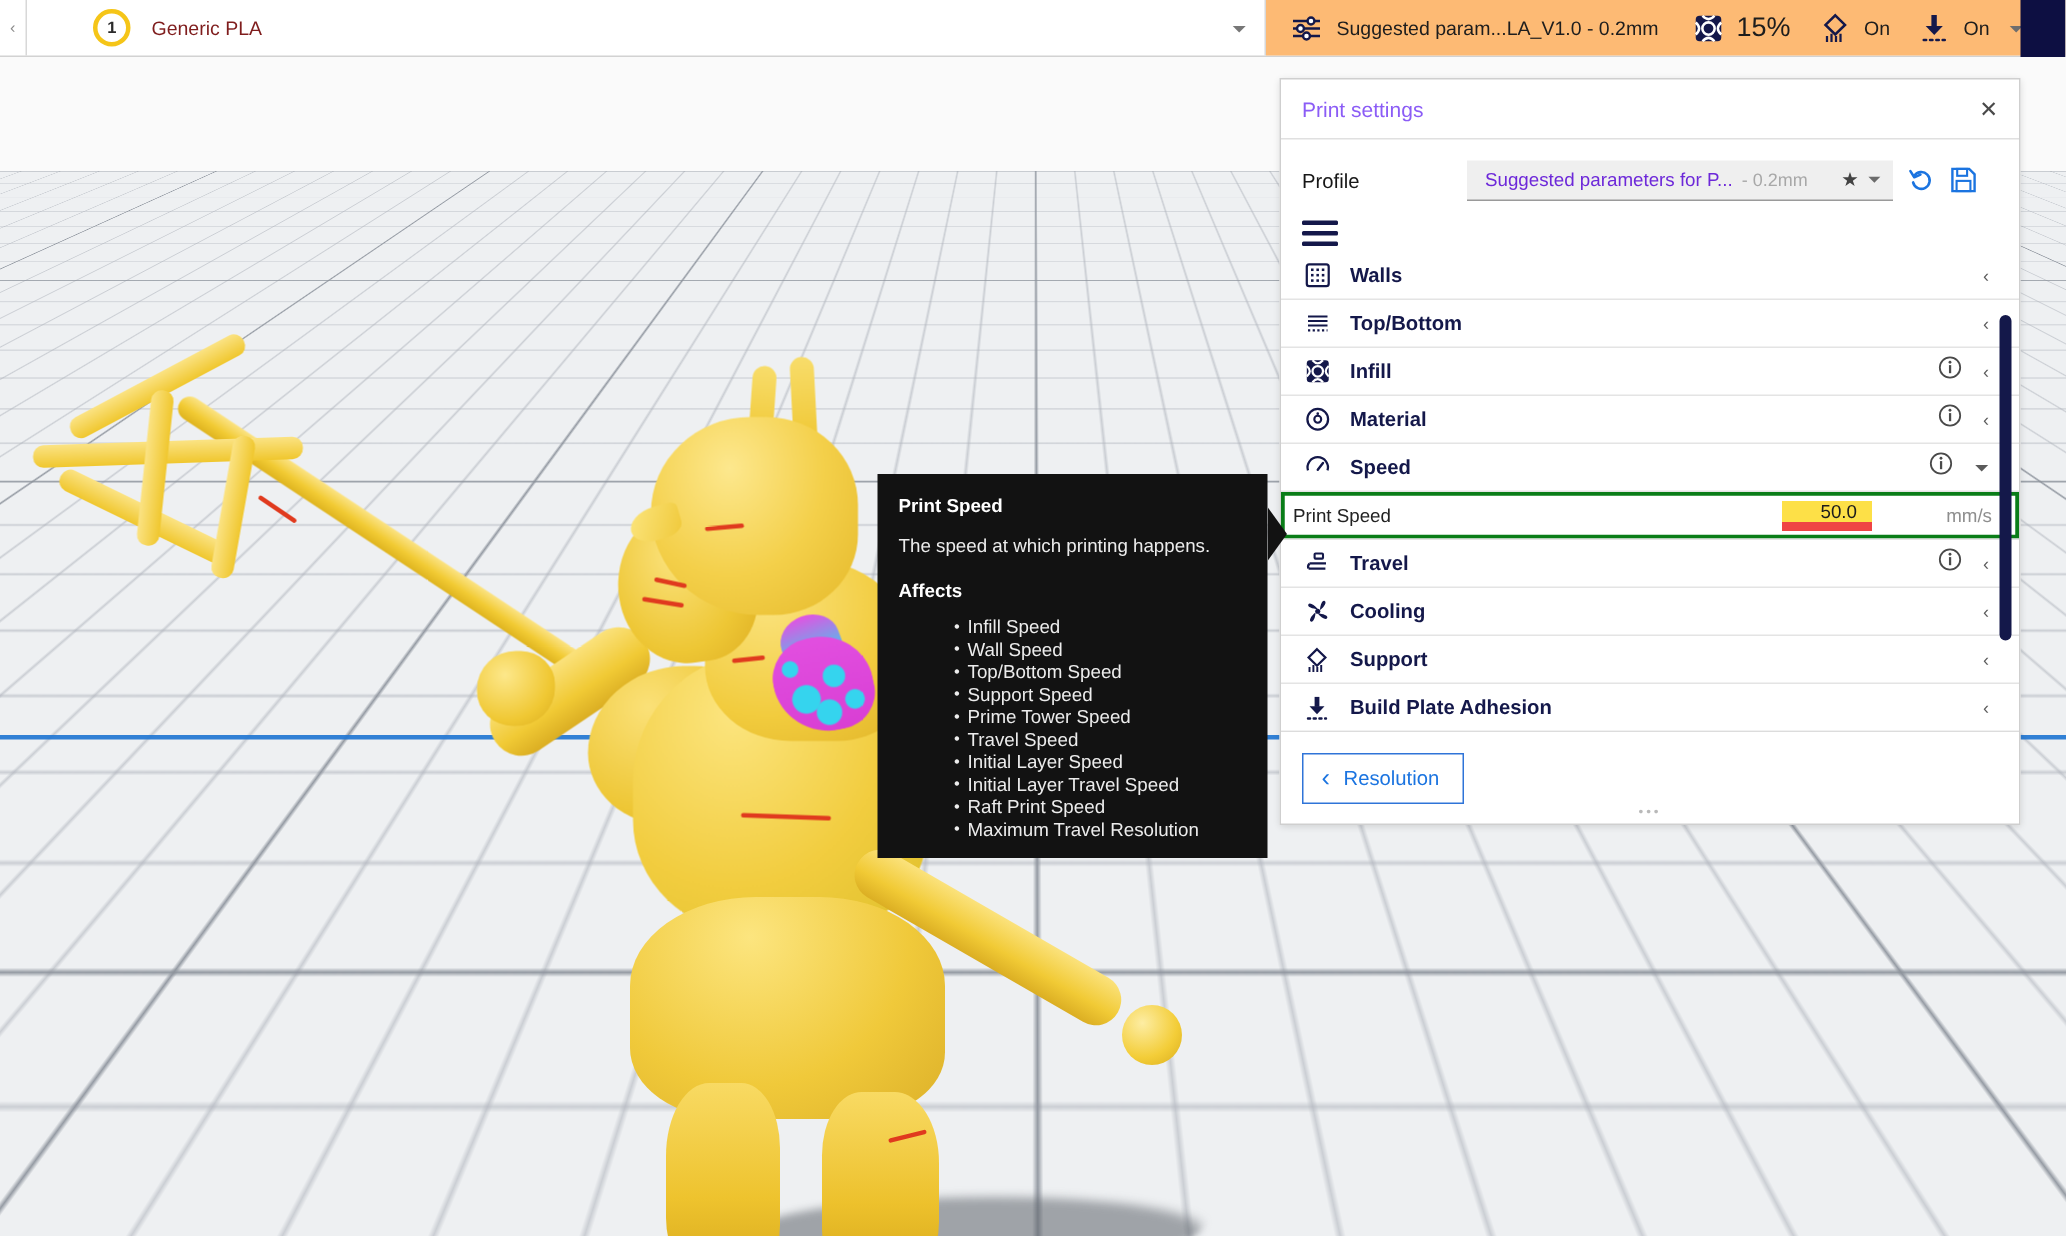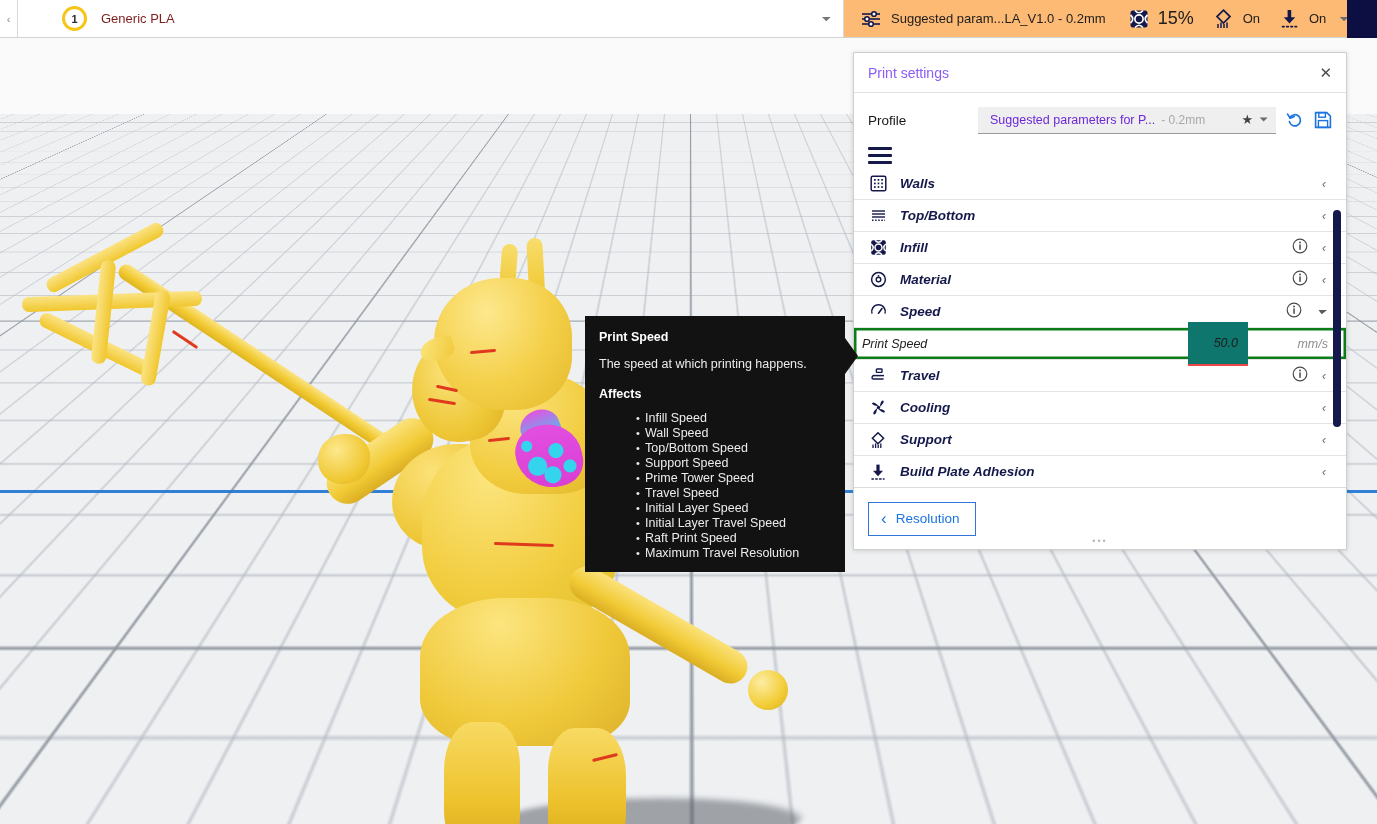--- a/index.html
+++ b/index.html
@@ -229,21 +229,21 @@
     display: flex; flex-direction: column;
   }
   #panel-head {
     height: 40px; display: flex; align-items: center;
     padding: 0 14px 0 14px; border-bottom: 1px solid #e0e0e0;
   }
   #panel-title { font-size: 14px; color: #8b5cf6; }
   #panel-close { margin-left: auto; color: #4a4a4a; font-size: 15px; cursor: pointer; }
 
   #profile-row {
-    height: 54px; display: flex; align-items: center; padding: 0 14px 0 14px; gap: 10px;
+    height: 54px; display: flex; align-items: center; padding: 0 28px 0 14px; gap: 10px;
   }
   #profile-label { font-size: 13.5px; color: #171717; width: 100px; }
   #profile-select {
     flex: 1; height: 27px; background: #efefef; border-bottom: 1px solid #9a9a9a;
     display: flex; align-items: center; gap: 6px; padding: 0 8px 0 12px;
   }
   #profile-name { font-size: 12.5px; color: #6d28d9; }
   #profile-sub { font-size: 12px; color: #a8a8a8; }
   #profile-star { margin-left: auto; color: #434343; font-size: 13px; }
   #profile-caret { color: #6b6b6b; font-size: 11px; }
@@ -260,44 +260,44 @@
   #search-input {
     border: 0; background: transparent; outline: none; flex: 1;
     font-family: "Liberation Sans", sans-serif;
     font-size: 12.5px; font-style: italic; color: #4a4a4a;
   }
   #search-input::placeholder { color: #9c9c9c; font-style: italic; }
   #burger { width: 24px; display: flex; flex-direction: column; gap: 4px; cursor: pointer; }
   #burger i { display: block; height: 3px; background: #14184a; border-radius: 1px; }
 
   #list-wrap { flex: 1; position: relative; overflow: hidden; }
-  #list { position: absolute; inset: 0; font-style: italic; }
+  #list { position: absolute; inset: 0; }
   .cat-row {
     height: 32px; display: flex; align-items: center; gap: 12px;
     padding: 0 20px 0 14px; border-bottom: 1px solid #e4e4e4;
     cursor: pointer; background: #fff;
   }
   .cat-ic { width: 20px; display: flex; align-items: center; justify-content: center; color: #14184a; }
   .cat-label { font-size: 13.5px; font-weight: bold; color: #14184a; }
   .cat-right { margin-left: auto; display: flex; align-items: center; gap: 14px; }
   .info-ic { color: #4a4a4a; }
   .chev { color: #5b5b5b; font-size: 12px; }
 
   .setting-row {
     height: 32px; display: flex; align-items: center;
     border-bottom: 1px solid #e4e4e4; background: #fff;
     position: relative;
   }
   .setting-row.hl { box-shadow: inset 0 0 0 2.5px #0a7d18; }
   .setting-name { font-size: 12.5px; color: #222; padding-left: 8px; flex: 1; }
   .setting-val {
-    width: 60px; height: 44px; background: #0f766e;
+    width: 60px; height: 20px; background: #fde047;
     display: flex; align-items: center; justify-content: flex-end;
     padding-right: 10px; font-size: 12.5px; color: #1c1c1c;
-    border-bottom: 2px solid #ef4444; margin-right: 2px;
+    border-bottom: 6px solid #ef4444; margin-right: 2px;
   }
   .setting-unit {
     width: 96px; font-size: 12.5px; color: #8e8e8e;
     text-align: right; padding-right: 18px;
   }
 
   #scroll-track {
     position: absolute; right: 5px; top: 0; width: 8px; height: 100%;
   }
   #scroll-thumb {

